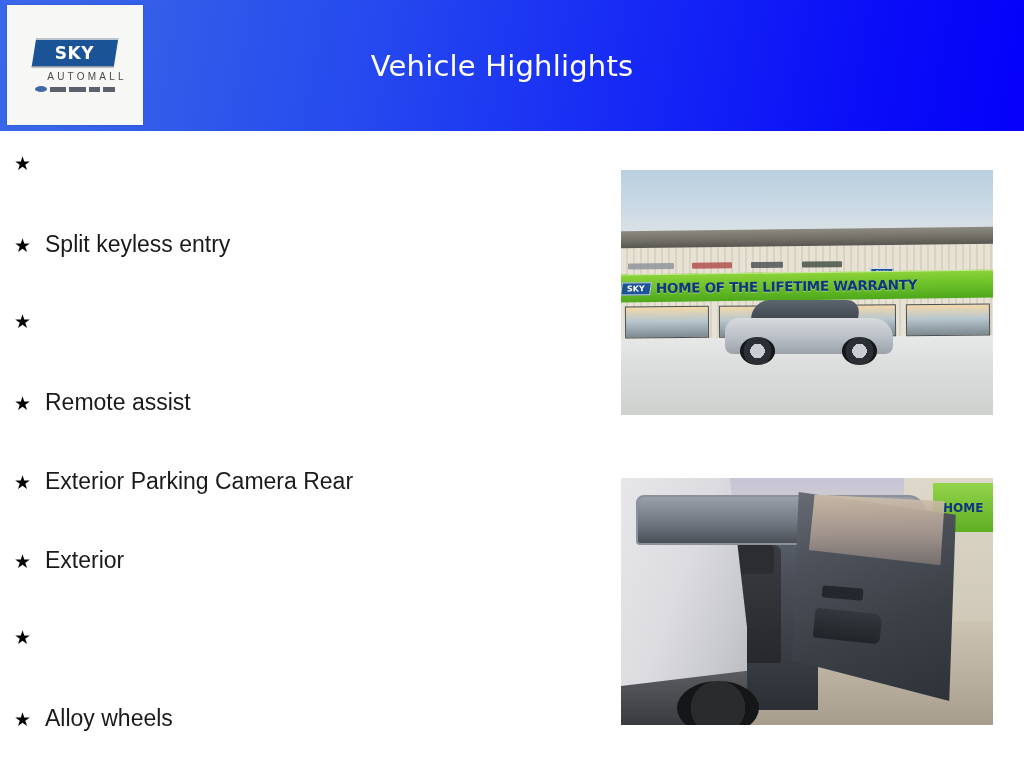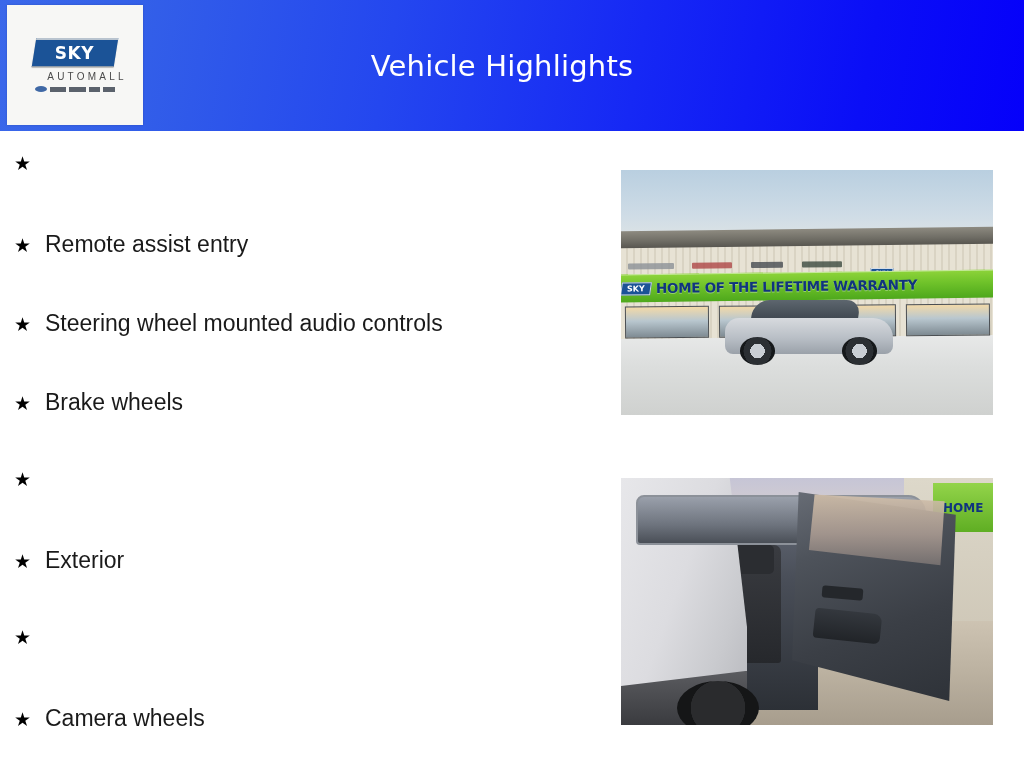--- a/index.html
+++ b/index.html
@@ -380,49 +380,49 @@
 </div>
 
 <div id="feature-list">
 
   <div class="feature-item">
     <span class="feature-star">★</span>
   </div>
 
   <div class="feature-item">
     <span class="feature-star">★</span>
-    <span class="feature-label">Remote assist entry</span>
-  </div>
-
-  <div class="feature-item">
-    <span class="feature-star">★</span>
-    <span class="feature-label">Steering wheel mounted audio controls</span>
-  </div>
-
-  <div class="feature-item">
-    <span class="feature-star">★</span>
-    <span class="feature-label">Brake wheels</span>
-  </div>
-
-  <div class="feature-item">
-    <span class="feature-star">★</span>
+    <span class="feature-label">Split keyless entry</span>
+  </div>
+
+  <div class="feature-item">
+    <span class="feature-star">★</span>
+  </div>
+
+  <div class="feature-item">
+    <span class="feature-star">★</span>
+    <span class="feature-label">Remote assist</span>
+  </div>
+
+  <div class="feature-item">
+    <span class="feature-star">★</span>
+    <span class="feature-label">Exterior Parking Camera Rear</span>
   </div>
 
   <div class="feature-item">
     <span class="feature-star">★</span>
     <span class="feature-label">Exterior</span>
   </div>
 
   <div class="feature-item">
     <span class="feature-star">★</span>
   </div>
 
   <div class="feature-item">
     <span class="feature-star">★</span>
-    <span class="feature-label">Camera wheels</span>
+    <span class="feature-label">Alloy wheels</span>
   </div>
 
 </div>
 
 <div class="photo-frame" id="photo-exterior" title="Silver SUV parked in front of SKY Automall dealership building in winter">
   <div class="ext-sky"></div>
   <div class="ext-ground"></div>
   <div class="ext-wall"></div>
   <div class="ext-roof"></div>
 

